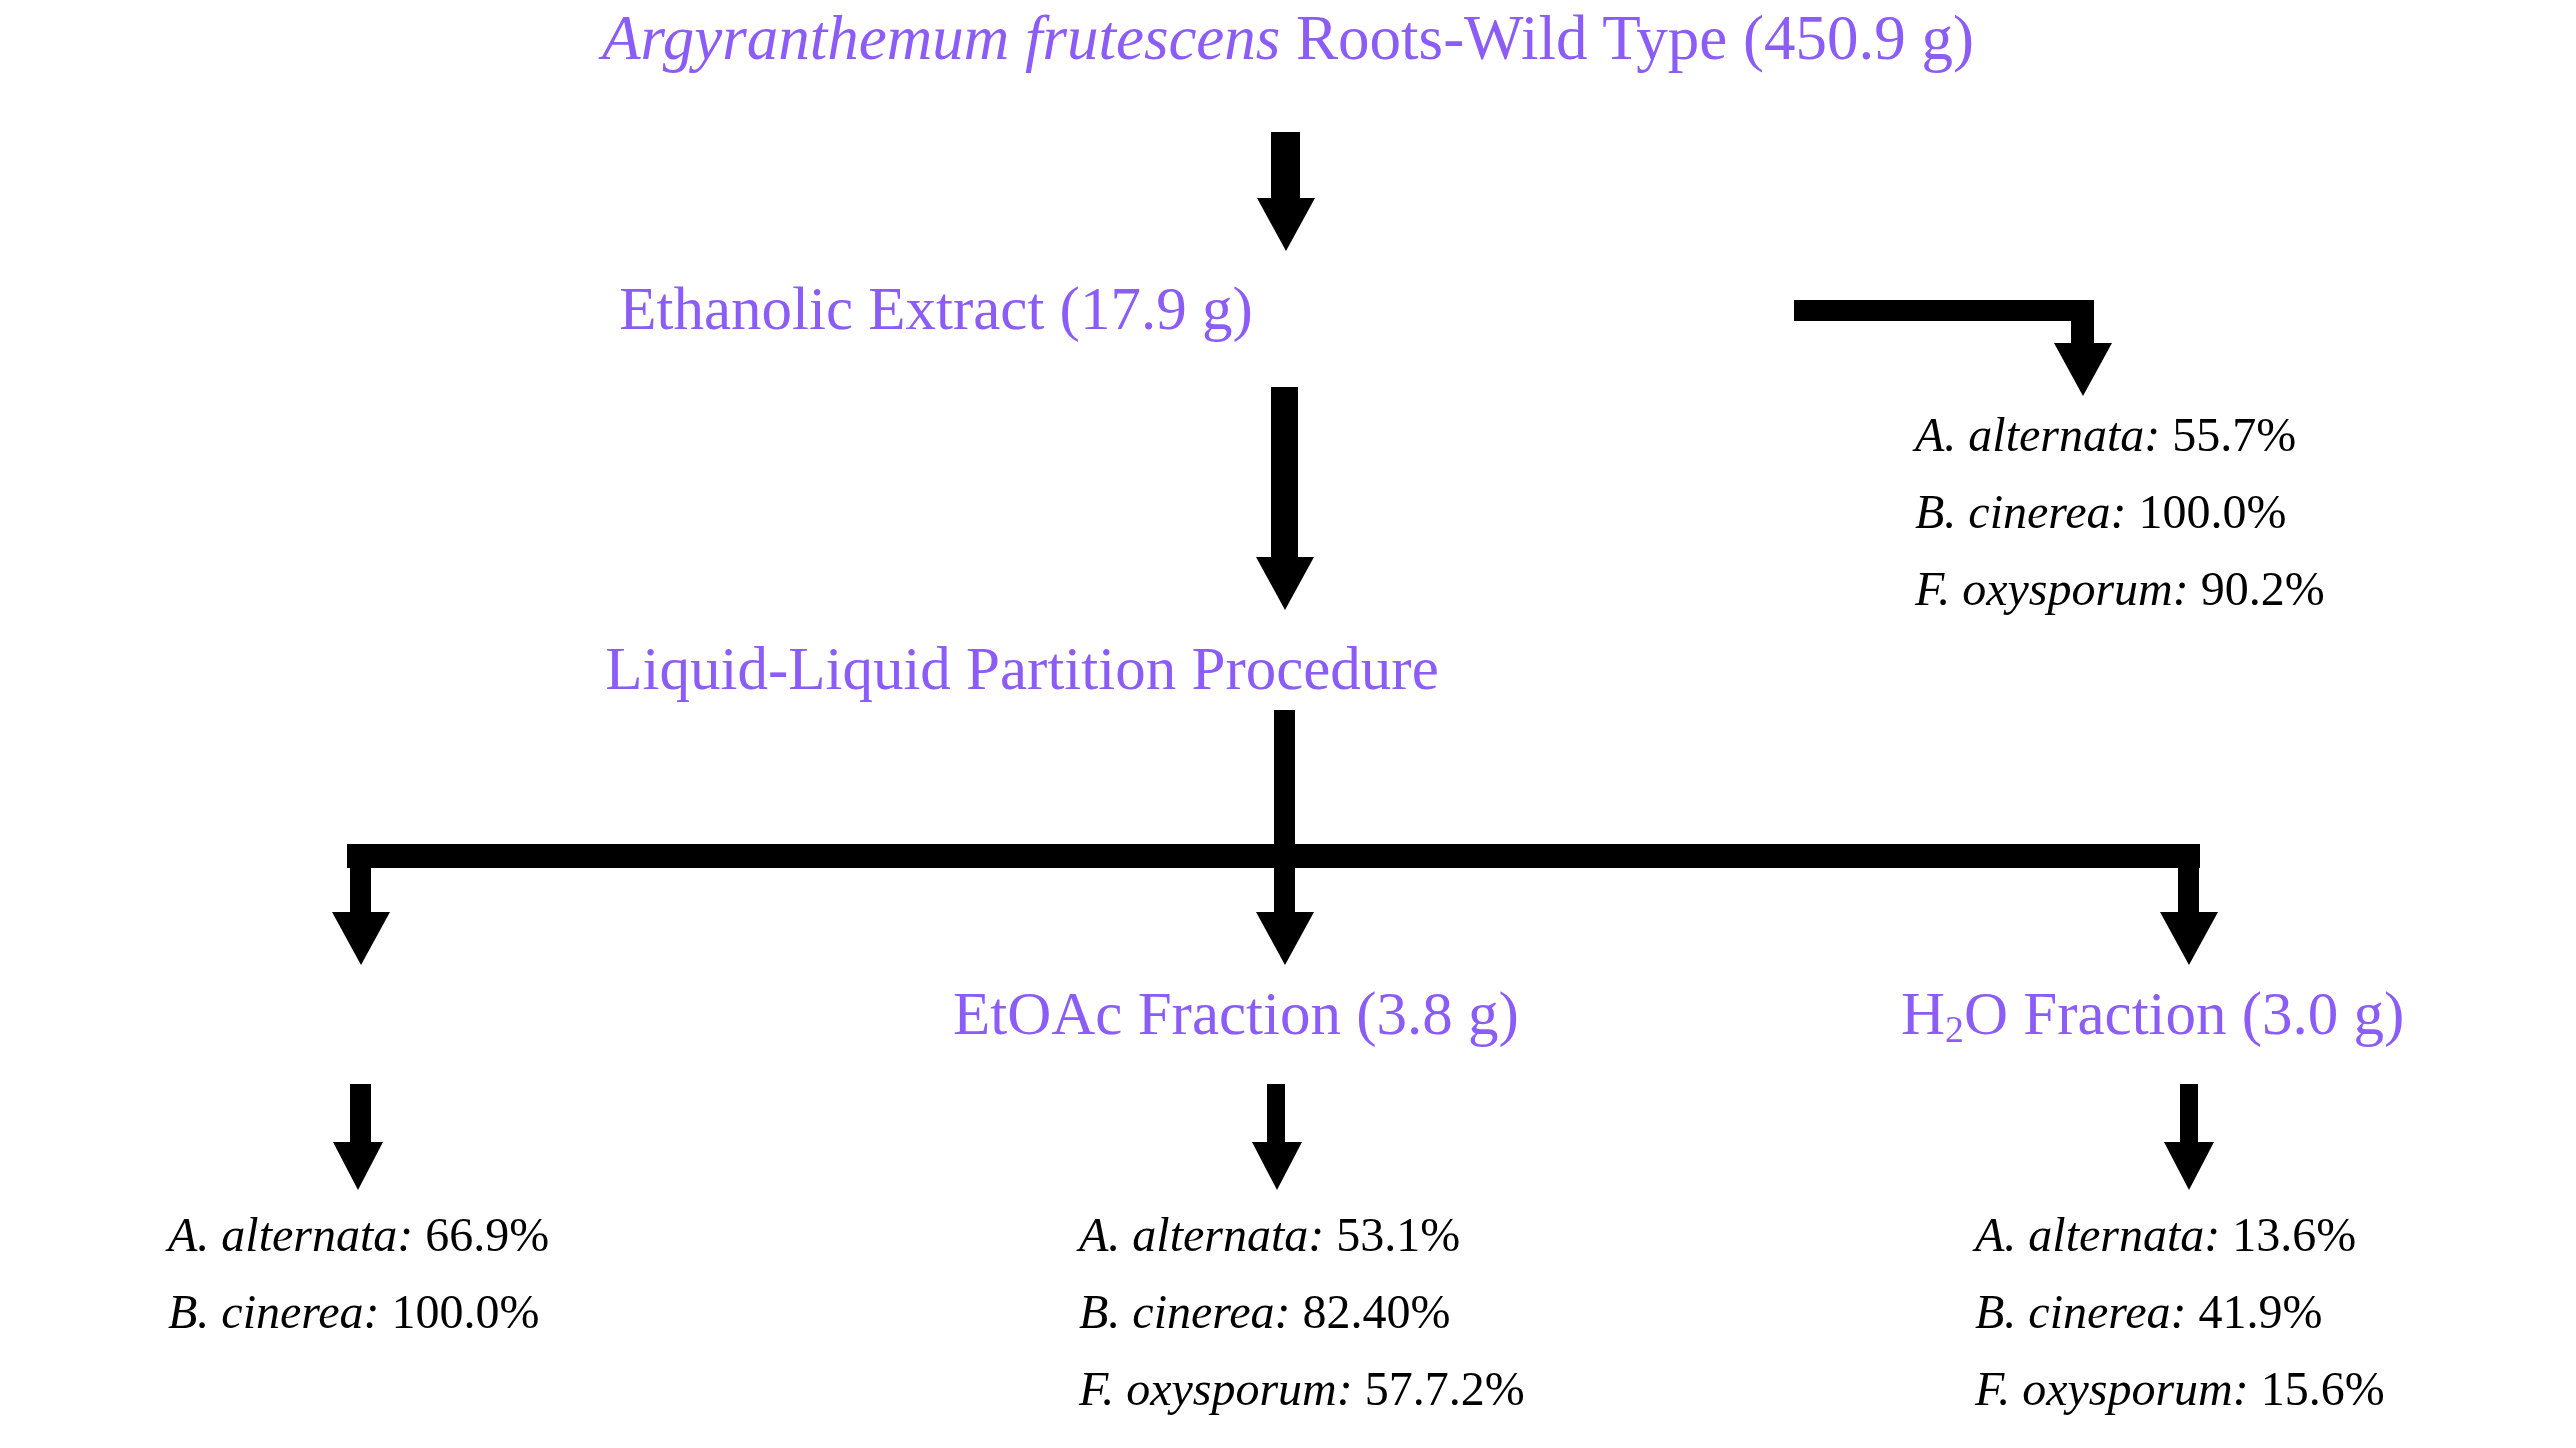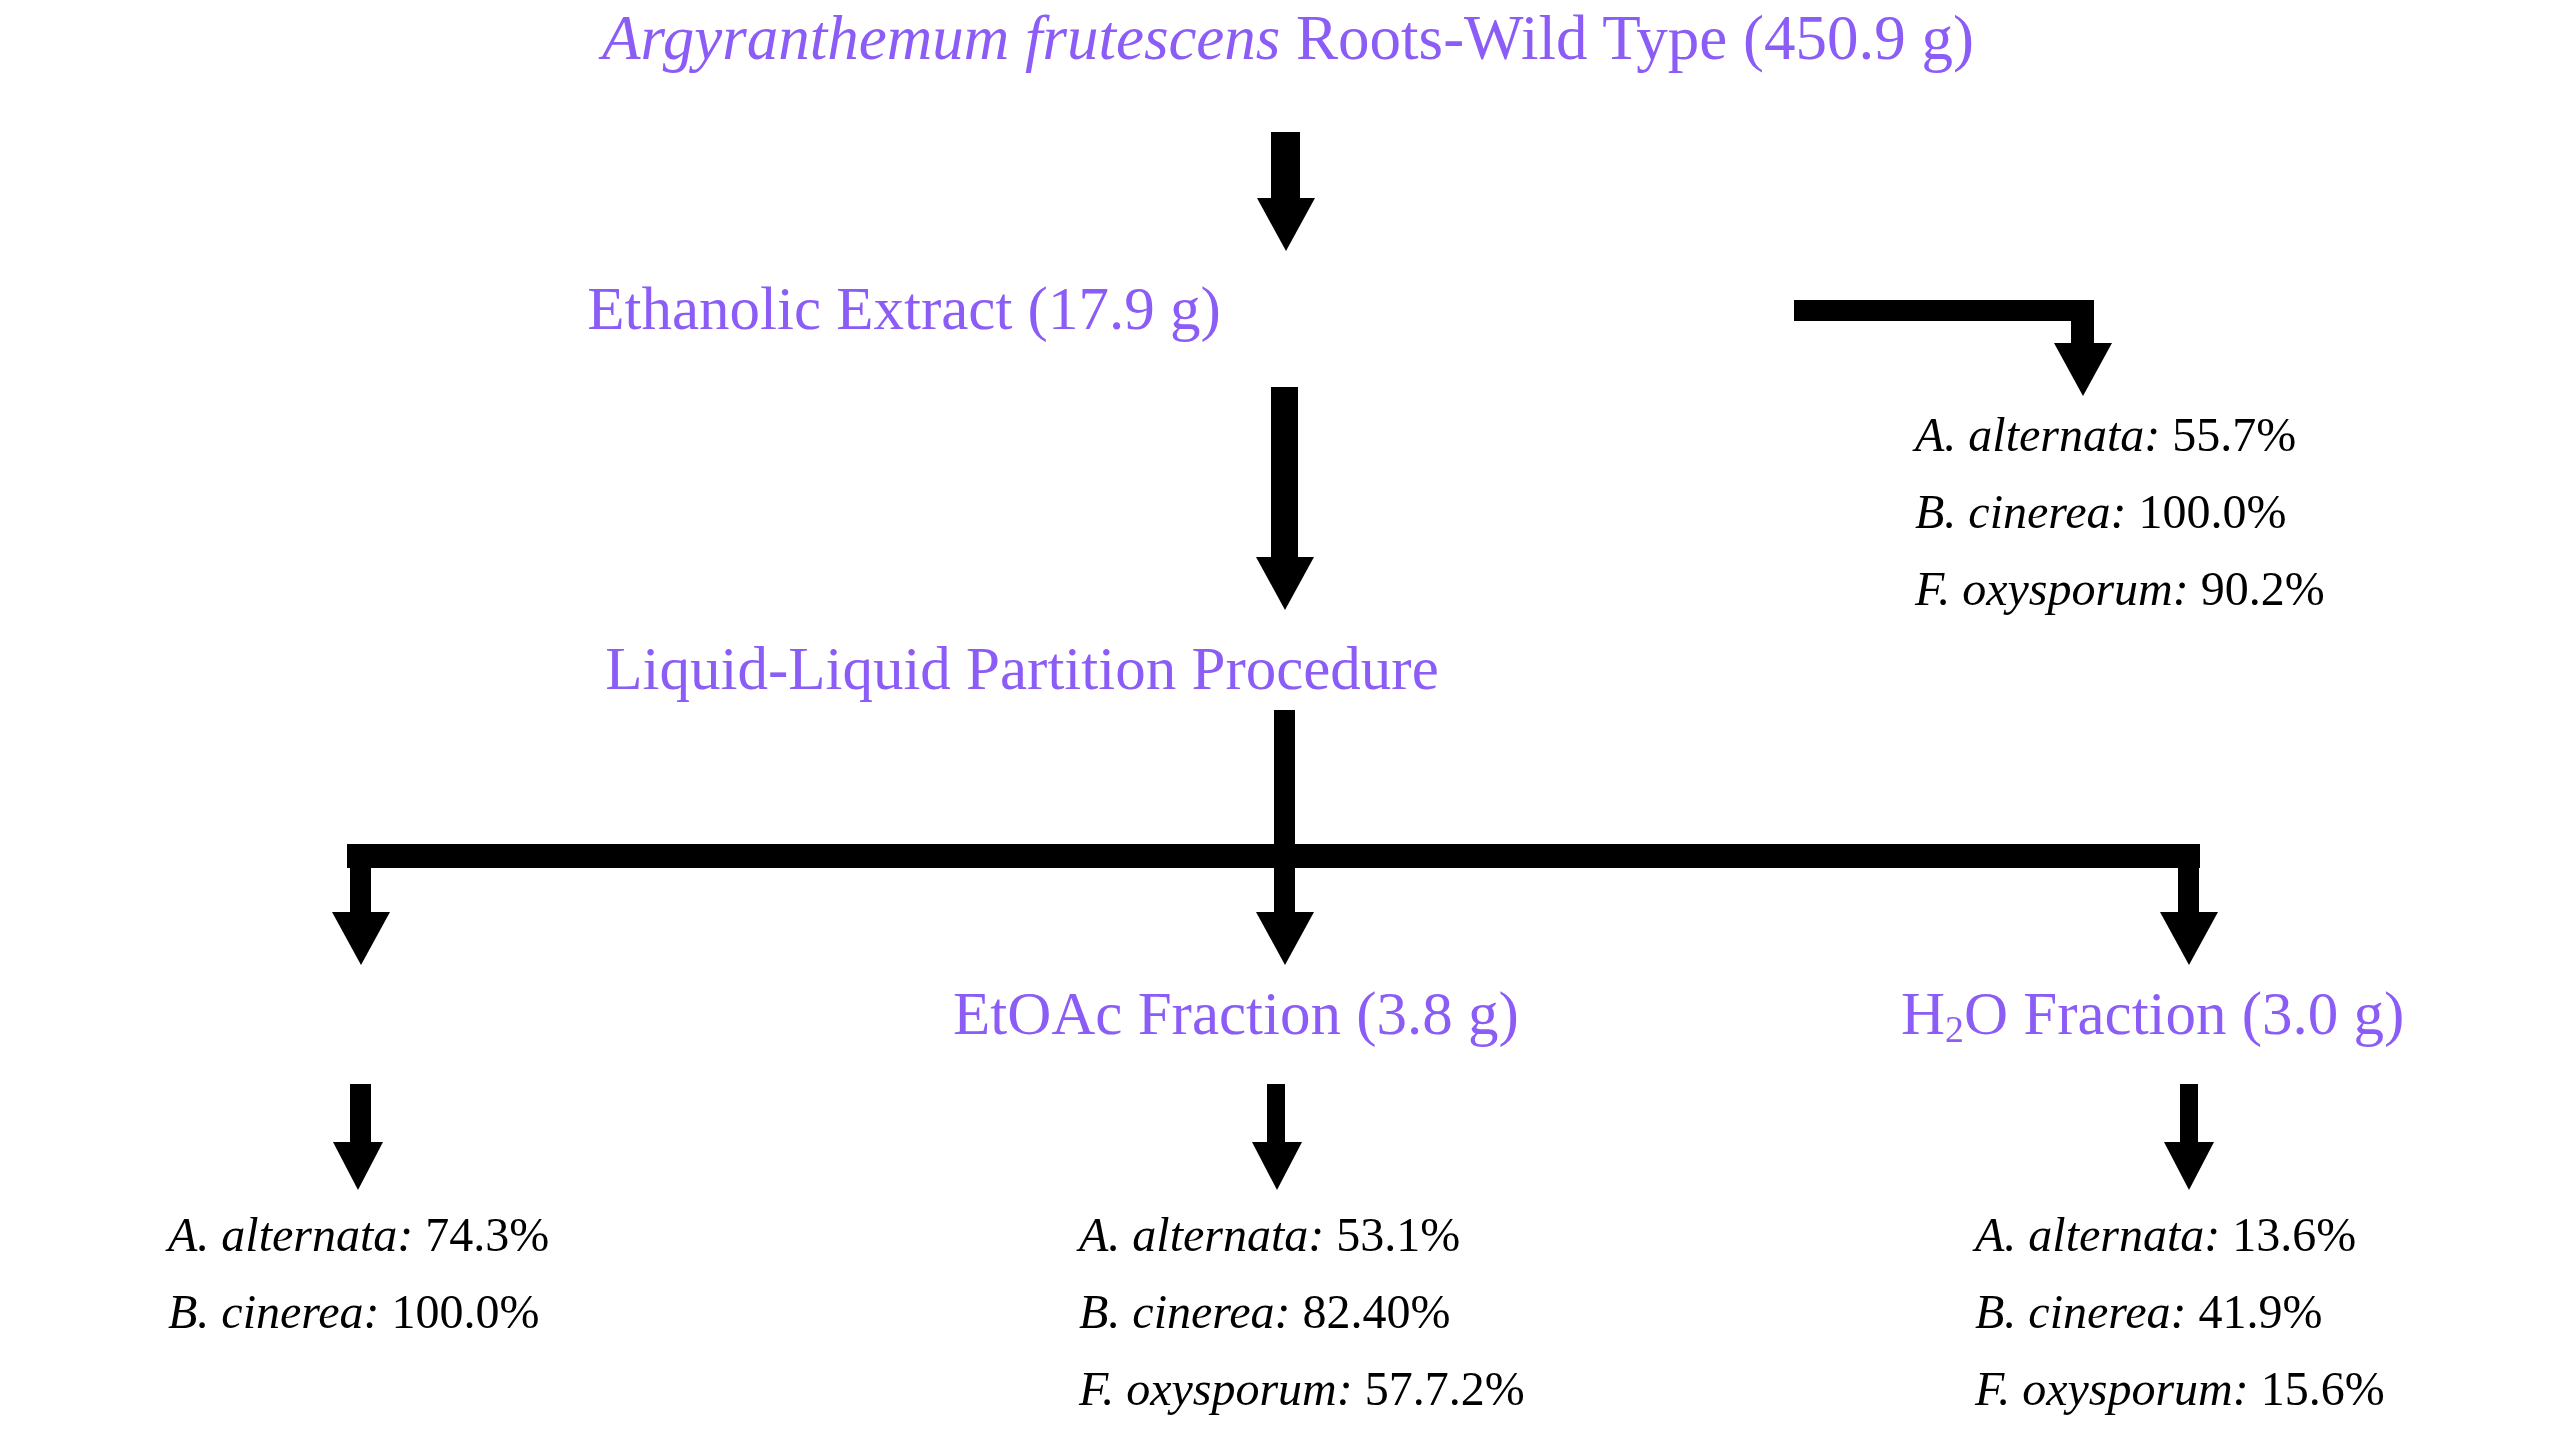--- a/index.html
+++ b/index.html
@@ -29,20 +29,21 @@
     width: 2576px;
     text-align: center;
   }
   .ital { font-style: italic; }
   .extract {
     font-size: 61px;
     left: 0;
     top: 278px;
     width: 1808px;
     text-align: center;
+    padding-left: 32px;
   }
   .partition {
     font-size: 61px;
     left: 0;
     top: 638px;
     width: 2044px;
     text-align: center;
   }
   .frac {
     font-size: 61px;
@@ -166,21 +167,21 @@
   <div class="node frac frac-water"><span>H</span><sub>2</sub><span>O Fraction (3.0 g)</span></div>
 
   <div class="vline s1-stem"></div>
   <div class="ahead small s1-head"></div>
   <div class="vline s2-stem"></div>
   <div class="ahead small s2-head"></div>
   <div class="vline s3-stem"></div>
   <div class="ahead small s3-head"></div>
 
   <div class="pct-block pct-hexane">
-    <span class="row"><span class="sp">A. alternata:</span> <span>74.3%</span></span>
+    <span class="row"><span class="sp">A. alternata:</span> <span>66.9%</span></span>
     <span class="row"><span class="sp">B. cinerea:</span> <span>100.0%</span></span>
   </div>
 
   <div class="pct-block pct-etoac">
     <span class="row"><span class="sp">A. alternata:</span> <span>53.1%</span></span>
     <span class="row"><span class="sp">B. cinerea:</span> <span>82.40%</span></span>
     <span class="row"><span class="sp">F. oxysporum:</span> <span>57.7.2%</span></span>
   </div>
 
   <div class="pct-block pct-water">

